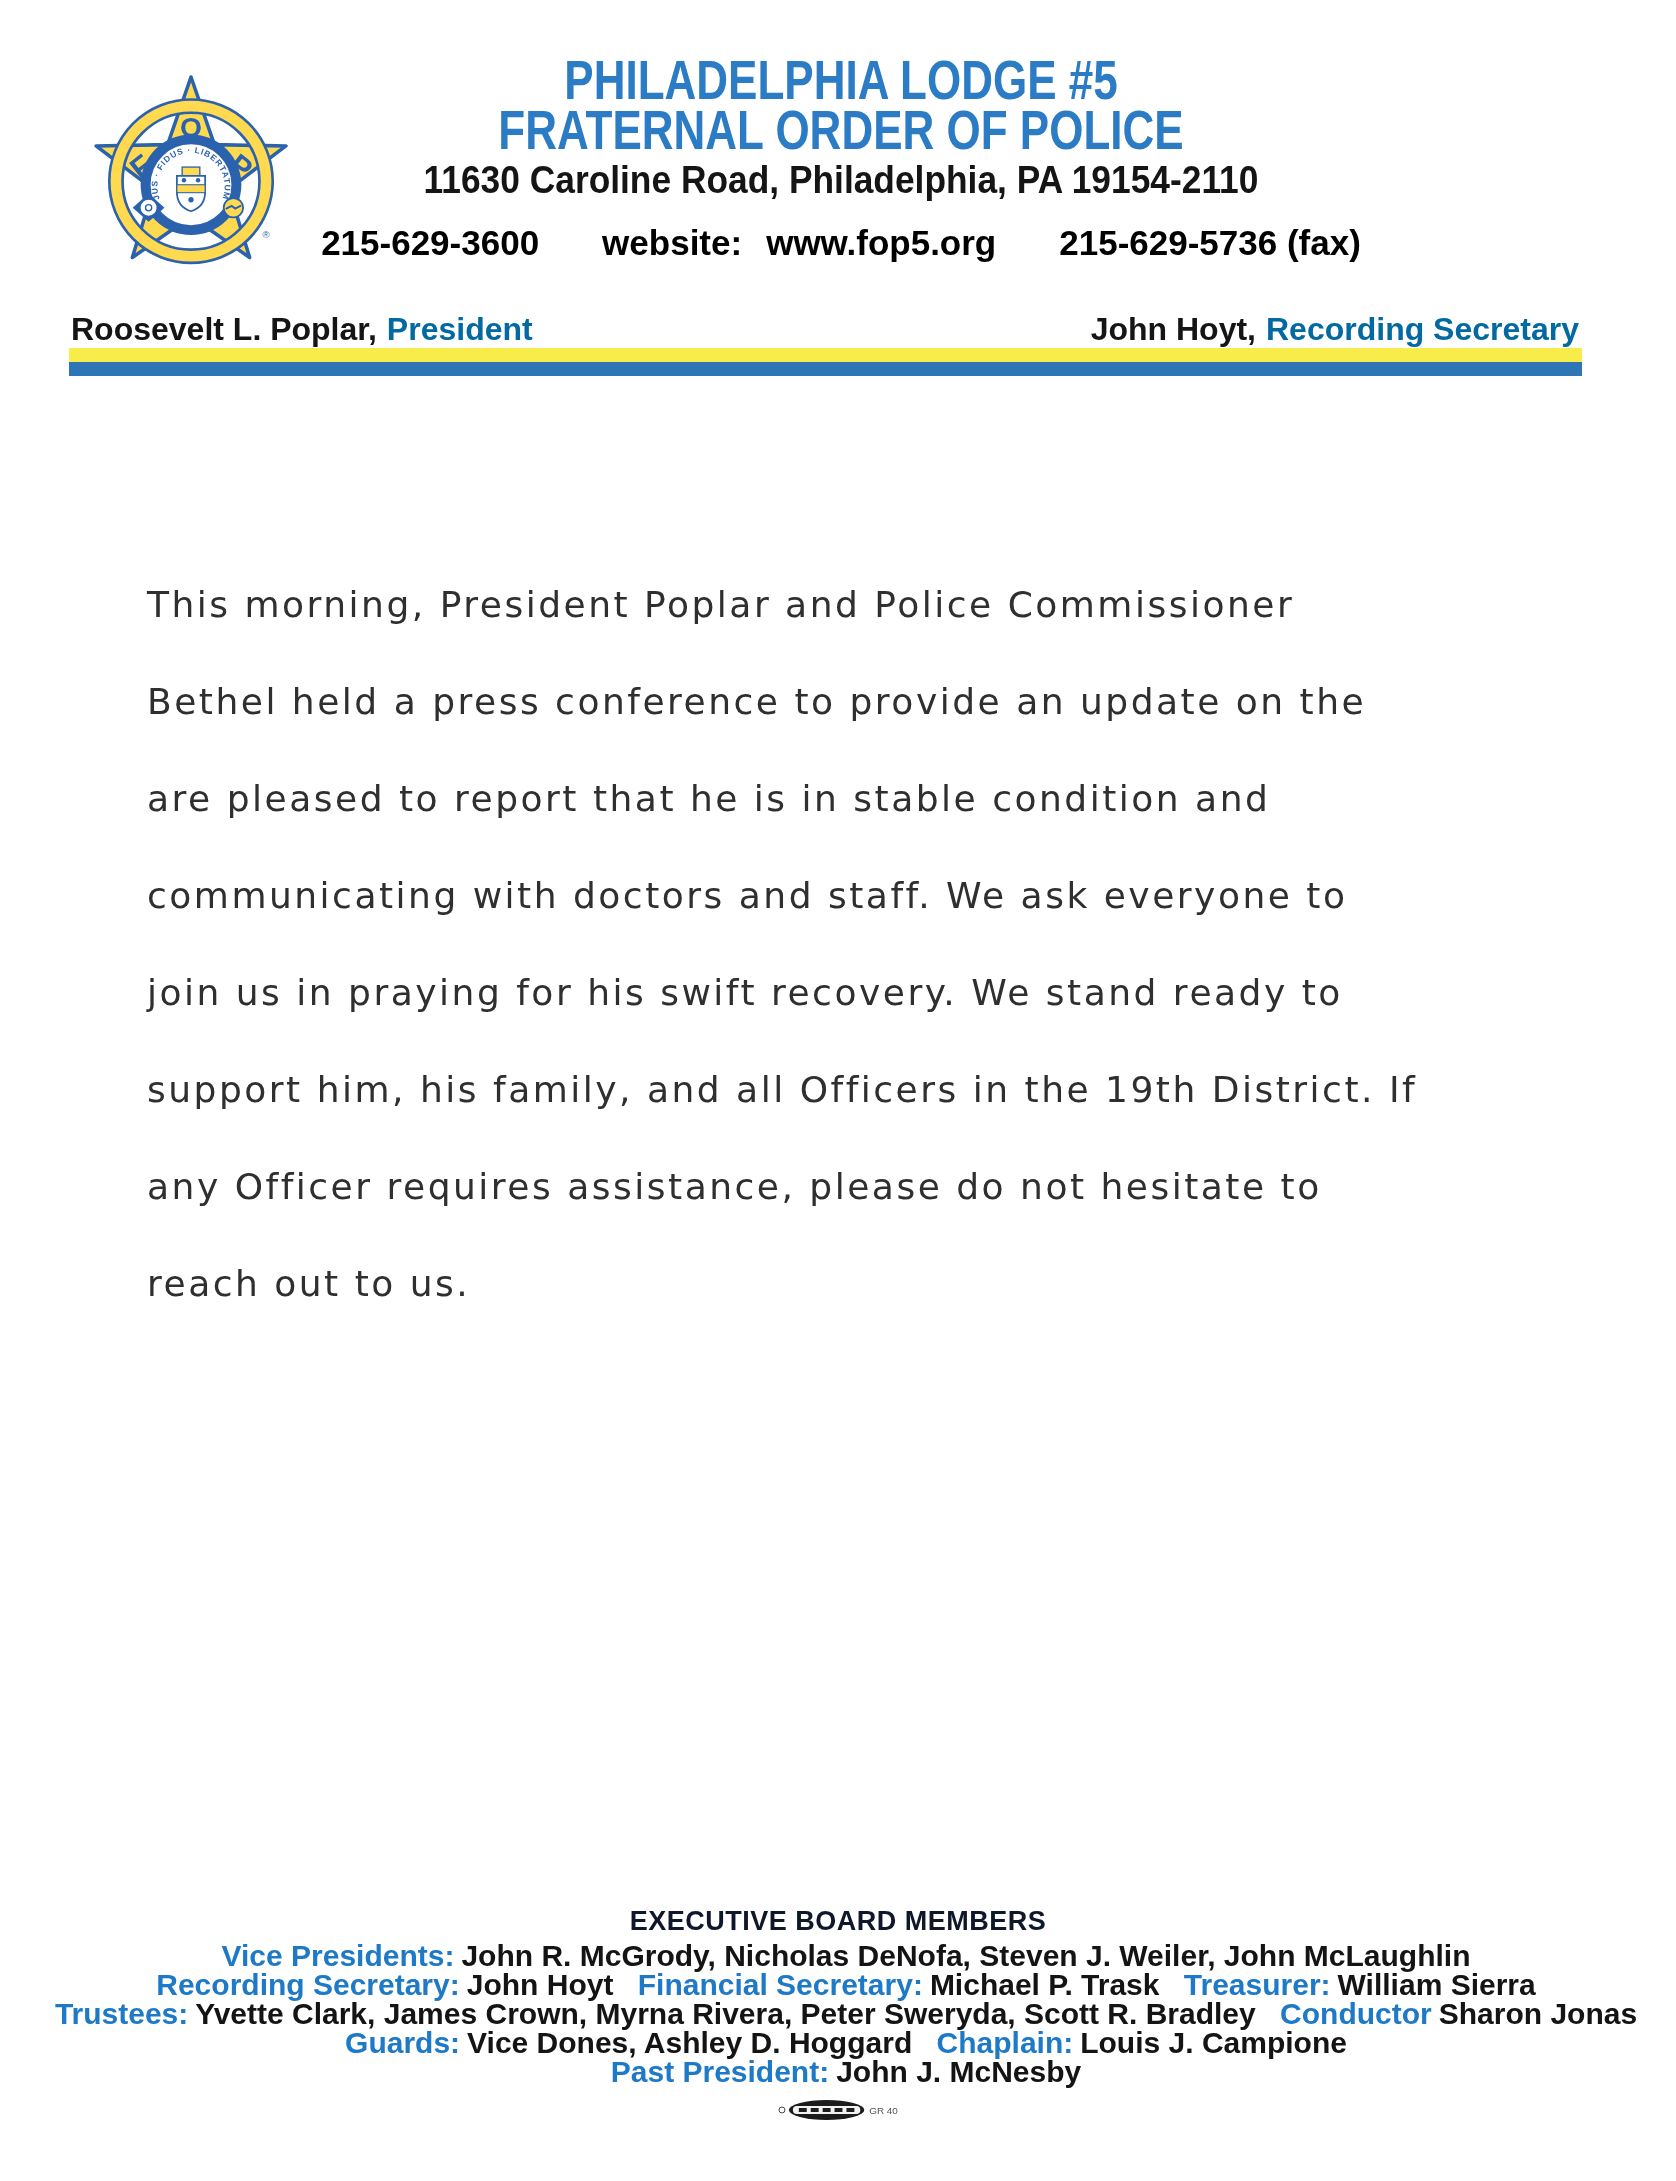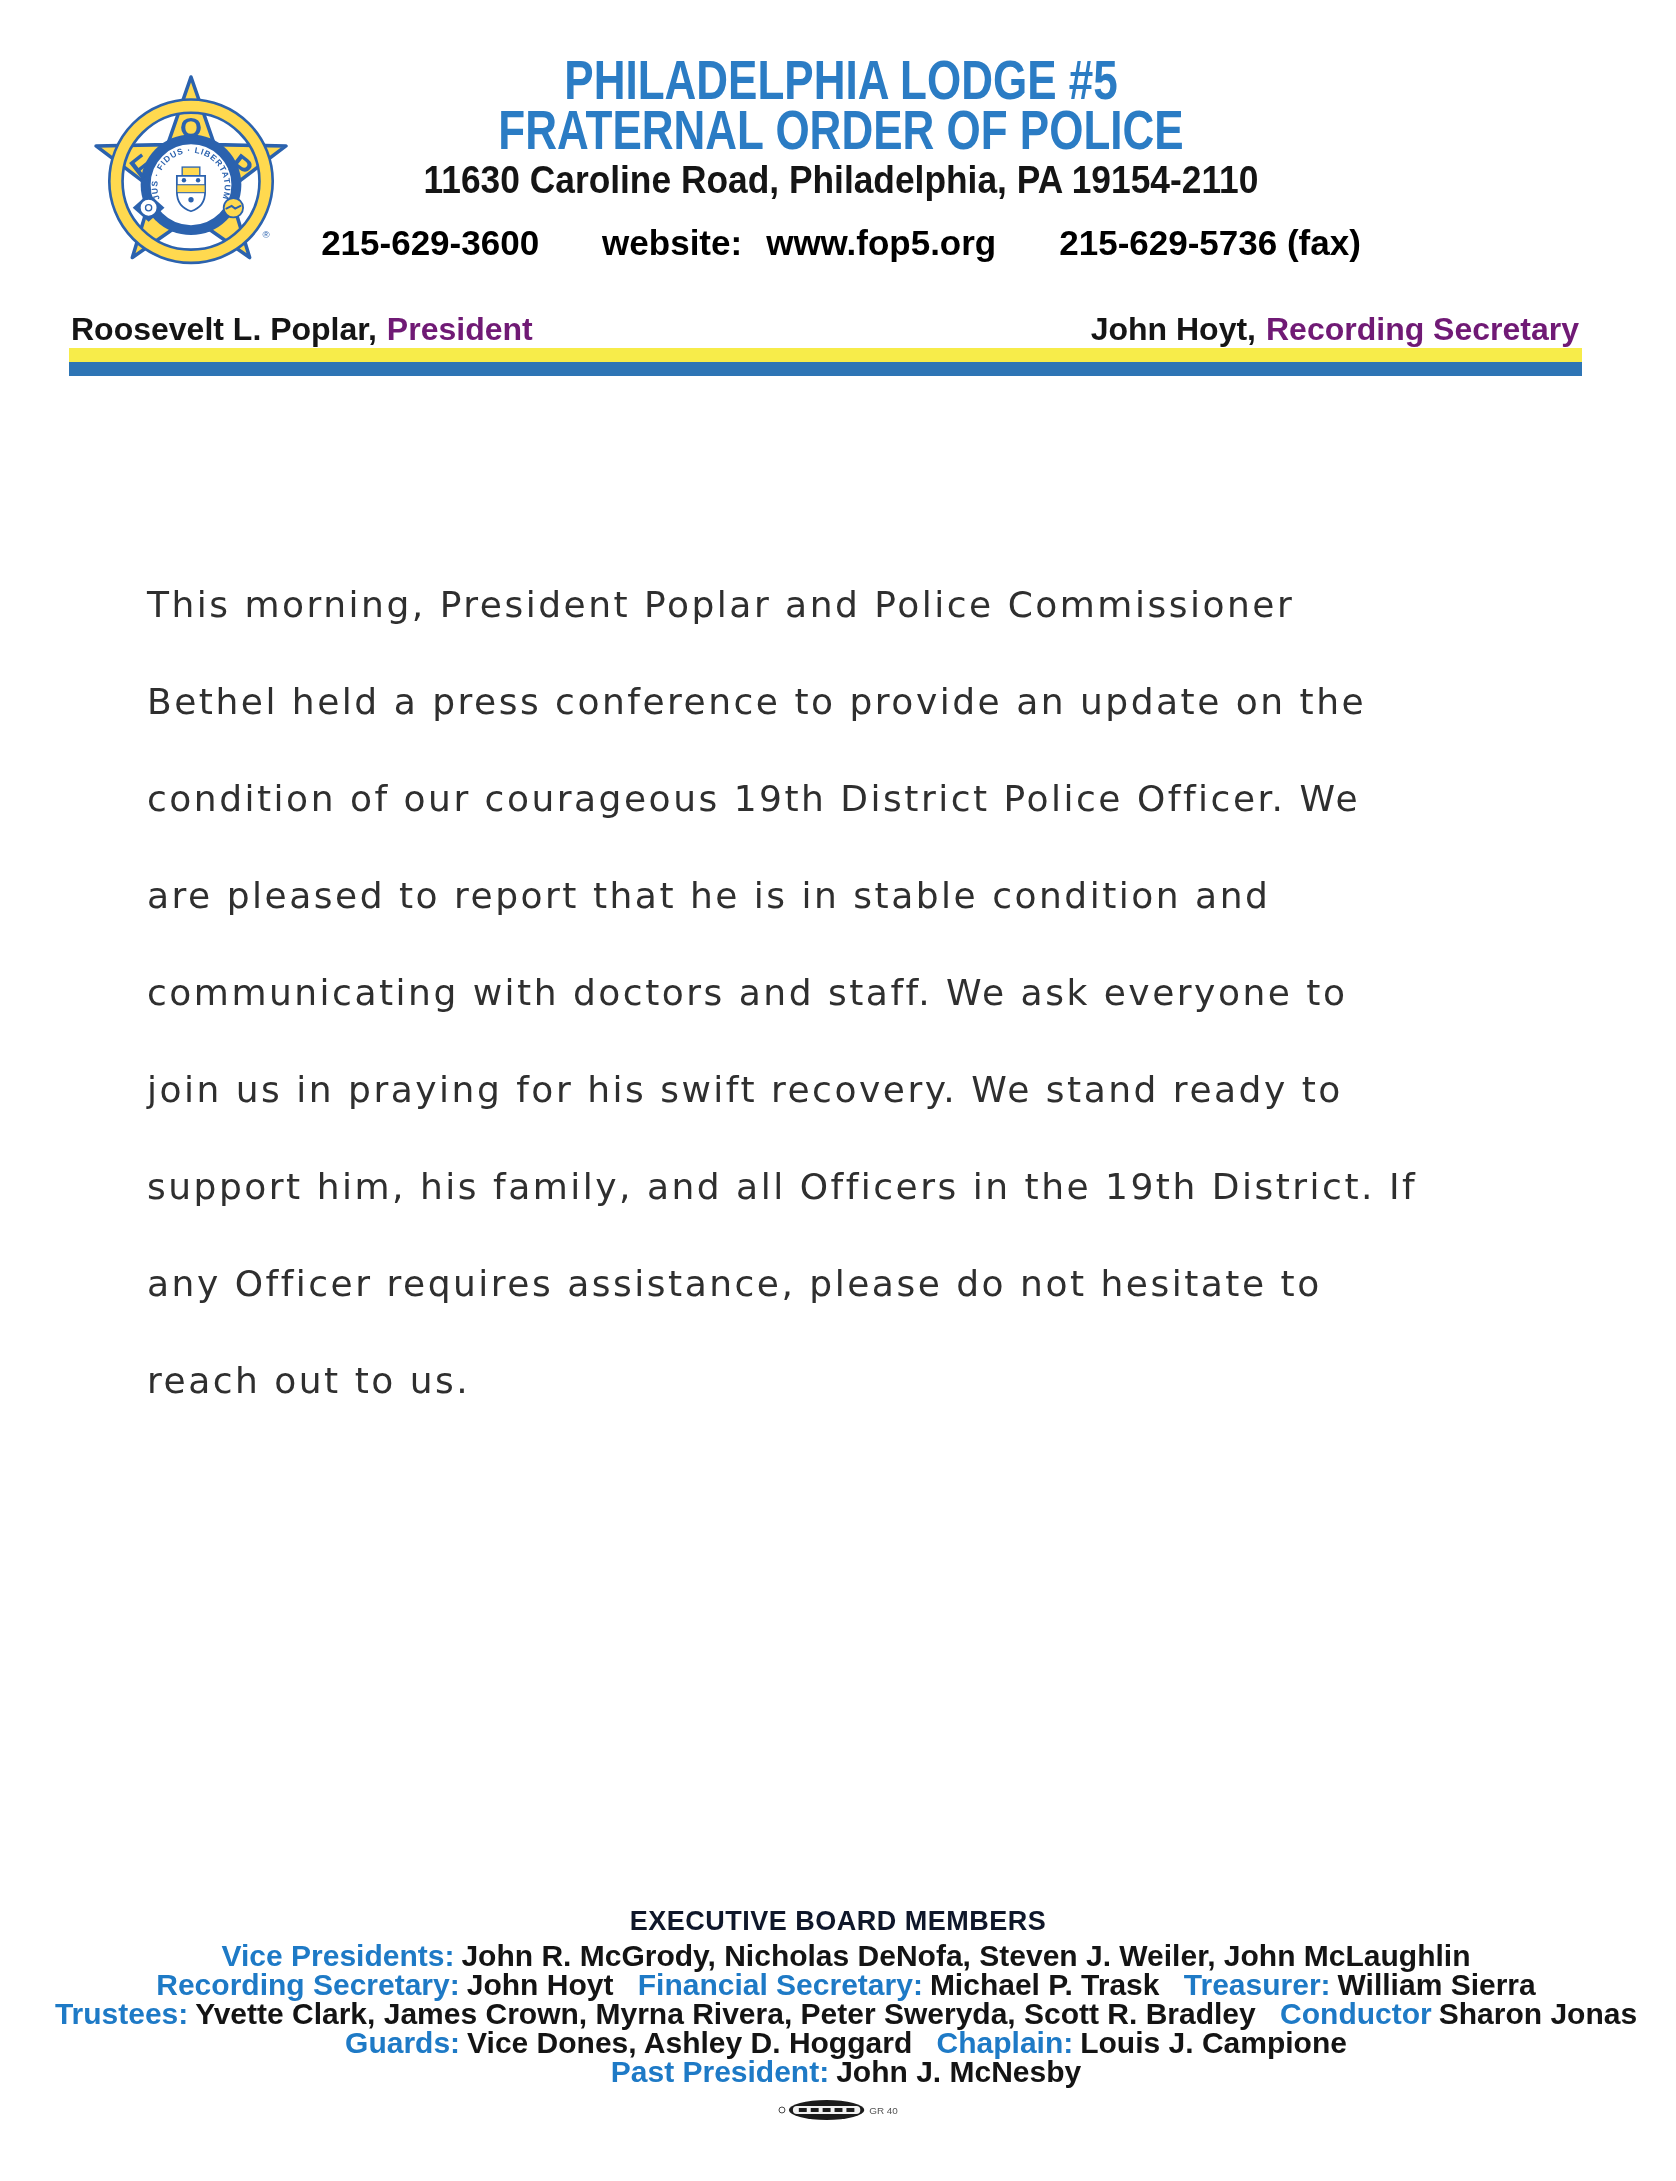--- a/index.html
+++ b/index.html
@@ -24,21 +24,21 @@
     margin-top:21px; font-weight:bold; font-size:35px; color:#000000;
     display:flex; justify-content:center; gap:63px; white-space:nowrap;
   }
   .contact-row .web { display:inline-flex; gap:24px; }
   
   .officers {
     position:absolute; top:311px; left:71px; right:97px;
     display:flex; justify-content:space-between;
     font-weight:bold; font-size:32px; color:#151515; white-space:nowrap;
   }
-  .officer .o-title { color:#701a75; margin-left:10px;margin-top:40px; }
+  .officer .o-title { color:#0369a1; margin-left:10px;margin-top:40px; }
   
   .bar { position:absolute; left:69px; width:1513px; }
   .bar-yellow { top:348px; height:14px; background:#F7EC4A; }
   .bar-blue   { top:362px; height:14px; background:#2E75B5; }
   
   .body-text {
     position:absolute; left:147px; top:556px; width:1396px;
     font-family:"DejaVu Sans", sans-serif;
     font-size:36px; line-height:97px; letter-spacing:2.5px; color:#2F2F2F;
     white-space:nowrap;
@@ -120,21 +120,20 @@
       <span class="o-name">John Hoyt,</span><span class="o-title">Recording Secretary</span>
     </div>
   </div>
 
   <div class="bar bar-yellow"></div>
   <div class="bar bar-blue"></div>
 
   <main class="body-text">
     <div class="line">This morning, President Poplar and Police Commissioner</div>
     <div class="line">Bethel held a press conference to provide an update on the</div>
-    <div class="line">condition of our courageous 19th District Police Officer. We</div>
     <div class="line">are pleased to report that he is in stable condition and</div>
     <div class="line">communicating with doctors and staff. We ask everyone to</div>
     <div class="line">join us in praying for his swift recovery. We stand ready to</div>
     <div class="line">support him, his family, and all Officers in the 19th District. If</div>
     <div class="line">any Officer requires assistance, please do not hesitate to</div>
     <div class="line">reach out to us.</div>
   </main>
 
   <footer class="board">
     <div class="board-title">EXECUTIVE BOARD MEMBERS</div>

